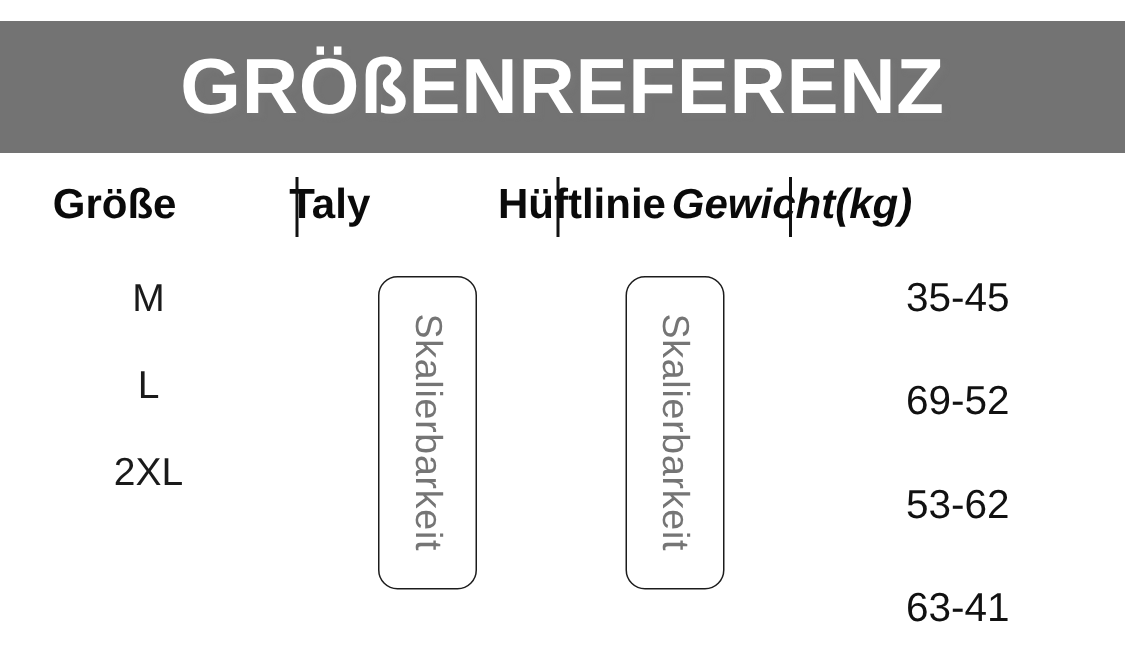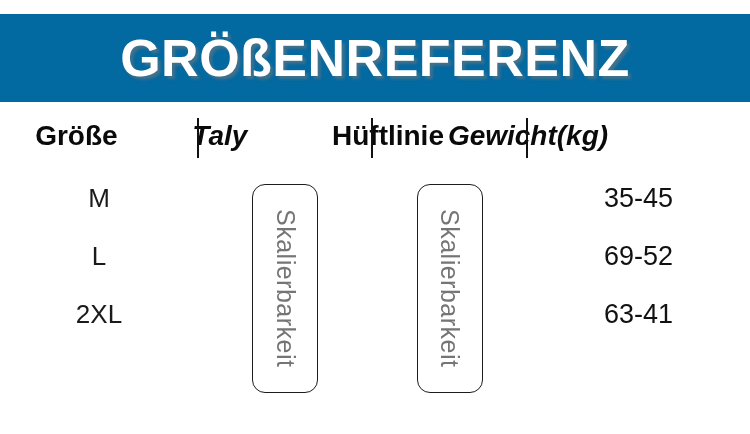--- a/index.html
+++ b/index.html
@@ -15,21 +15,21 @@
     height: 434px;
     background: #ffffff;
   }
   
   .banner {
     position: absolute;
     top: 14px;
     left: 0;
     width: 750px;
     height: 88px;
-    background: #0369a1;
+    background: #737373;
     display: flex;
     align-items: center;
     justify-content: center;
   }
   .banner-title {
     color: #ffffff;
     font-size: 52px;
     font-weight: bold;
     letter-spacing: 0.5px;
     text-shadow: 3px 3px 3px rgba(120,120,120,0.55);
@@ -47,21 +47,21 @@
   .th {
     display: flex;
     align-items: center;
     justify-content: center;
     font-weight: bold;
     font-size: 28px;
     color: #0a0a0a;
     white-space: nowrap;
   }
   .th.c1 { width: 198px; }
-  .th.c2 { width: 174px; font-style: italic; }
+  .th.c2 { width: 174px; }
   .th.c3 { width: 155px; padding-left: 47px; }
   .th.c4 { width: 223px; font-style: italic; }
   .vsep {
     position: absolute;
     top: 16px;
     width: 2px;
     height: 40px;
     background: #111111;
   }
   .vsep.s1 { left: 197px; }
@@ -73,21 +73,21 @@
     top: 169px;
     left: 0;
     width: 750px;
     height: 265px;
     display: flex;
   }
   .col { display: flex; flex-direction: column; align-items: center; }
   .col.c1 { width: 198px; }
   .col.c2 { width: 174px; }
   .col.c3 { width: 155px; }
-  .col.c4 { width: 223px; }
+  .col.c4 { width: 223px; justify-content: space-between; }
   .cell {
     height: 58px;
     width: 100%;
     display: flex;
     align-items: center;
     justify-content: center;
     white-space: nowrap;
   }
   .size-cell  { font-size: 26px; color: #1a1a1a; }
   .weight-cell{ font-size: 27px; color: #111111; }
@@ -145,17 +145,18 @@
 
     <div class="col c3">
       <div class="scale-box">
         <span class="vertical-label">Skalierbarkeit</span>
       </div>
     </div>
 
     <div class="col c4">
       <div class="cell weight-cell">35-45</div>
       <div class="cell weight-cell">69-52</div>
+      <div class="cell weight-cell">53-62</div>
       <div class="cell weight-cell">63-41</div>
     </div>
 
   </div>
 </div>
 
 </body></html>

